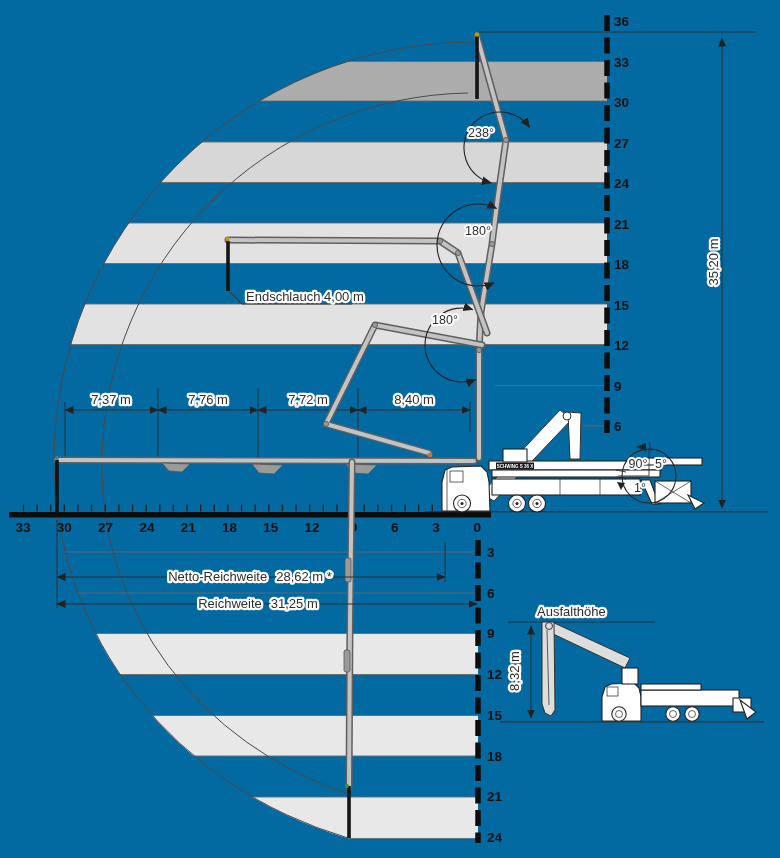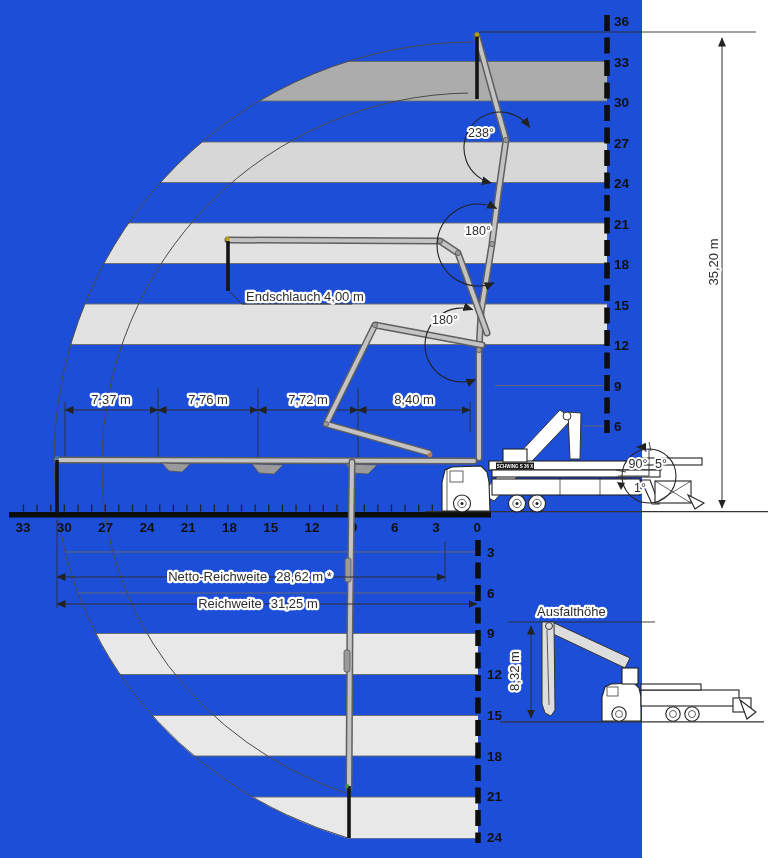--- a/index.html
+++ b/index.html
@@ -1,16 +1,16 @@
 <!DOCTYPE html>
 <html><head>
 <meta charset="utf-8">
 <style>
   html,body{margin:0;padding:0;background:#fff;}
-  .stage{width:642px;height:858px;position:relative;background:#1d4ed8;font-family:"Liberation Sans",sans-serif;}
+  .stage{width:780px;height:858px;position:relative;background:#0369a1;font-family:"Liberation Sans",sans-serif;}
   svg{display:block;}
   .grid{stroke:#6a6a6a;stroke-width:0.9;}
   .arc{stroke:#4a4a4a;stroke-width:1;fill:none;}
   .axisbar{stroke:#0d0d0d;stroke-width:5.5;fill:none;}
   .axistext{font:bold 13.5px "Liberation Sans",sans-serif;fill:#111;}
   .dim{stroke:#2e2e2e;stroke-width:1;fill:none;}
   .thin{stroke:#2e2e2e;stroke-width:0.9;fill:none;}
   .dimtext{font:13px "Liberation Sans",sans-serif;fill:#2e2e2e;paint-order:stroke;stroke:#fff;stroke-width:4.5;stroke-linejoin:round;}
   .angtext{font:12.5px "Liberation Sans",sans-serif;fill:#2e2e2e;paint-order:stroke;stroke:#fff;stroke-width:4;stroke-linejoin:round;}
   .bo{stroke:#5f5f5f;stroke-width:7;fill:none;stroke-linejoin:round;stroke-linecap:round;}

